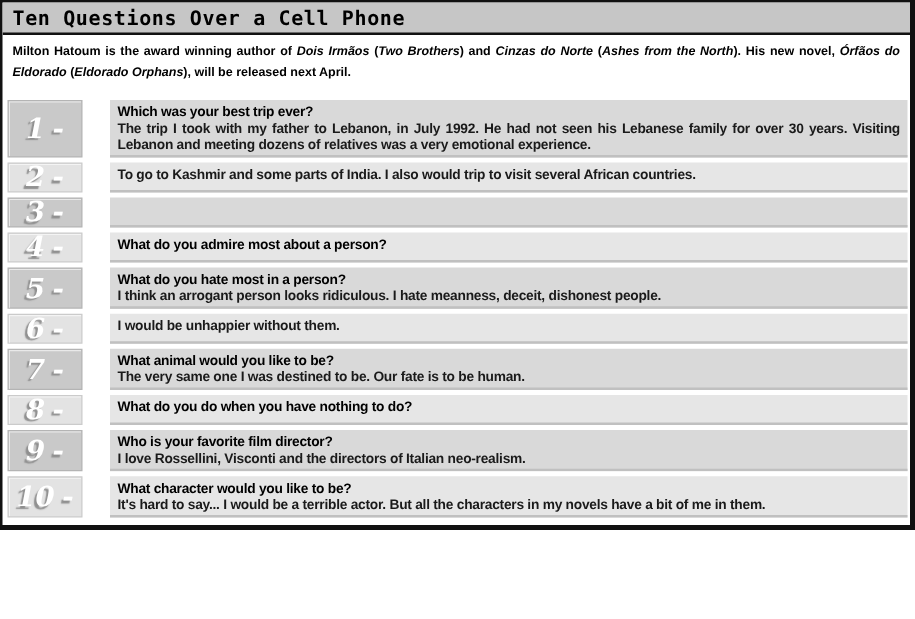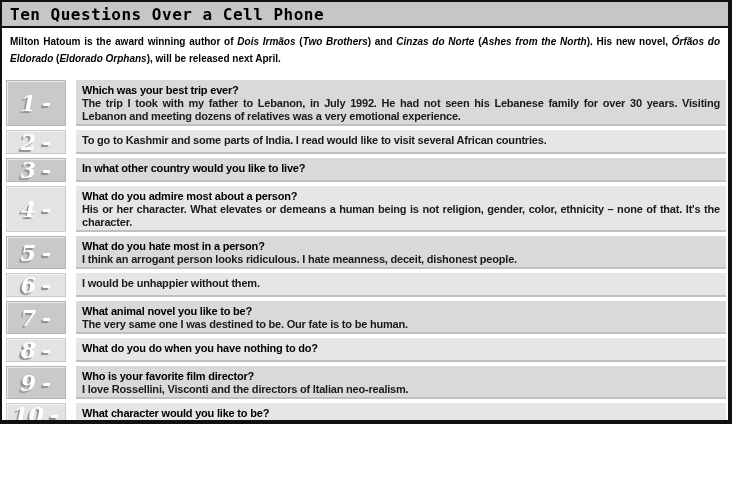--- a/index.html
+++ b/index.html
@@ -66,20 +66,21 @@
     color: var(--number-color, #ffffff);
     text-shadow: -2px 2px 1px var(--number-shadow, #8f8f8f);
   }
   .qa-row:nth-child(odd) .badge { background: var(--badge-bg-odd, #c9c9c9); }
   .qa-row:nth-child(even) .badge { background: var(--badge-bg-even, #e3e3e3); }
   .badge-dash { margin-left: 6px; }
   .qa-box {
     flex: 1 1 auto;
     padding: 4px 6px 3px 6px;
     box-shadow: inset 0 -2px 0 var(--box-bottom-edge, #c0c0c0);
+    margin-left: 12px;
   }
   .qa-row:nth-child(odd) .qa-box { background: var(--row-box-bg-odd, #d9d9d9); }
   .qa-row:nth-child(even) .qa-box { background: var(--row-box-bg-even, #e6e6e6); }
   .q, .a {
     margin: 0;
     font-size: 11px;
     line-height: 13px;
     letter-spacing: -0.2px;
     font-weight: bold;
   }
@@ -105,42 +106,40 @@
       <p class="a">The trip I took with my father to Lebanon, in July 1992. He had not seen his Lebanese family for over 30 years. Visiting Lebanon and meeting dozens of relatives was a very emotional experience.</p>
     </div>
   </section>
 
   <section class="qa-row">
     <div class="badge">
       <span class="badge-num">2</span>
       <span class="badge-dash">-</span>
     </div>
     <div class="qa-box">
-      <p class="a">To go to Kashmir and some parts of India. I read would like to visit several African countries.</p>
+      <p class="a">To go to Kashmir and some parts of India. I also would trip to visit several African countries.</p>
     </div>
   </section>
 
   <section class="qa-row">
     <div class="badge">
       <span class="badge-num">3</span>
       <span class="badge-dash">-</span>
     </div>
     <div class="qa-box">
-      <p class="q">In what other country would you like to live?</p>
     </div>
   </section>
 
   <section class="qa-row">
     <div class="badge">
       <span class="badge-num">4</span>
       <span class="badge-dash">-</span>
     </div>
     <div class="qa-box">
       <p class="q">What do you admire most about a person?</p>
-      <p class="a">His or her character. What elevates or demeans a human being is not religion, gender, color, ethnicity – none of that. It's the character.</p>
     </div>
   </section>
 
   <section class="qa-row">
     <div class="badge">
       <span class="badge-num">5</span>
       <span class="badge-dash">-</span>
     </div>
     <div class="qa-box">
       <p class="q">What do you hate most in a person?</p>
@@ -157,21 +156,21 @@
       <p class="a">I would be unhappier without them.</p>
     </div>
   </section>
 
   <section class="qa-row">
     <div class="badge">
       <span class="badge-num">7</span>
       <span class="badge-dash">-</span>
     </div>
     <div class="qa-box">
-      <p class="q">What animal novel you like to be?</p>
+      <p class="q">What animal would you like to be?</p>
       <p class="a">The very same one I was destined to be. Our fate is to be human.</p>
     </div>
   </section>
 
   <section class="qa-row">
     <div class="badge">
       <span class="badge-num">8</span>
       <span class="badge-dash">-</span>
     </div>
     <div class="qa-box">
@@ -190,16 +189,17 @@
     </div>
   </section>
 
   <section class="qa-row">
     <div class="badge">
       <span class="badge-num">10</span>
       <span class="badge-dash">-</span>
     </div>
     <div class="qa-box">
       <p class="q">What character would you like to be?</p>
+      <p class="a">It's hard to say... I would be a terrible actor. But all the characters in my novels have a bit of me in them.</p>
     </div>
   </section>
 </main>
 </div>
 
 </body></html>

